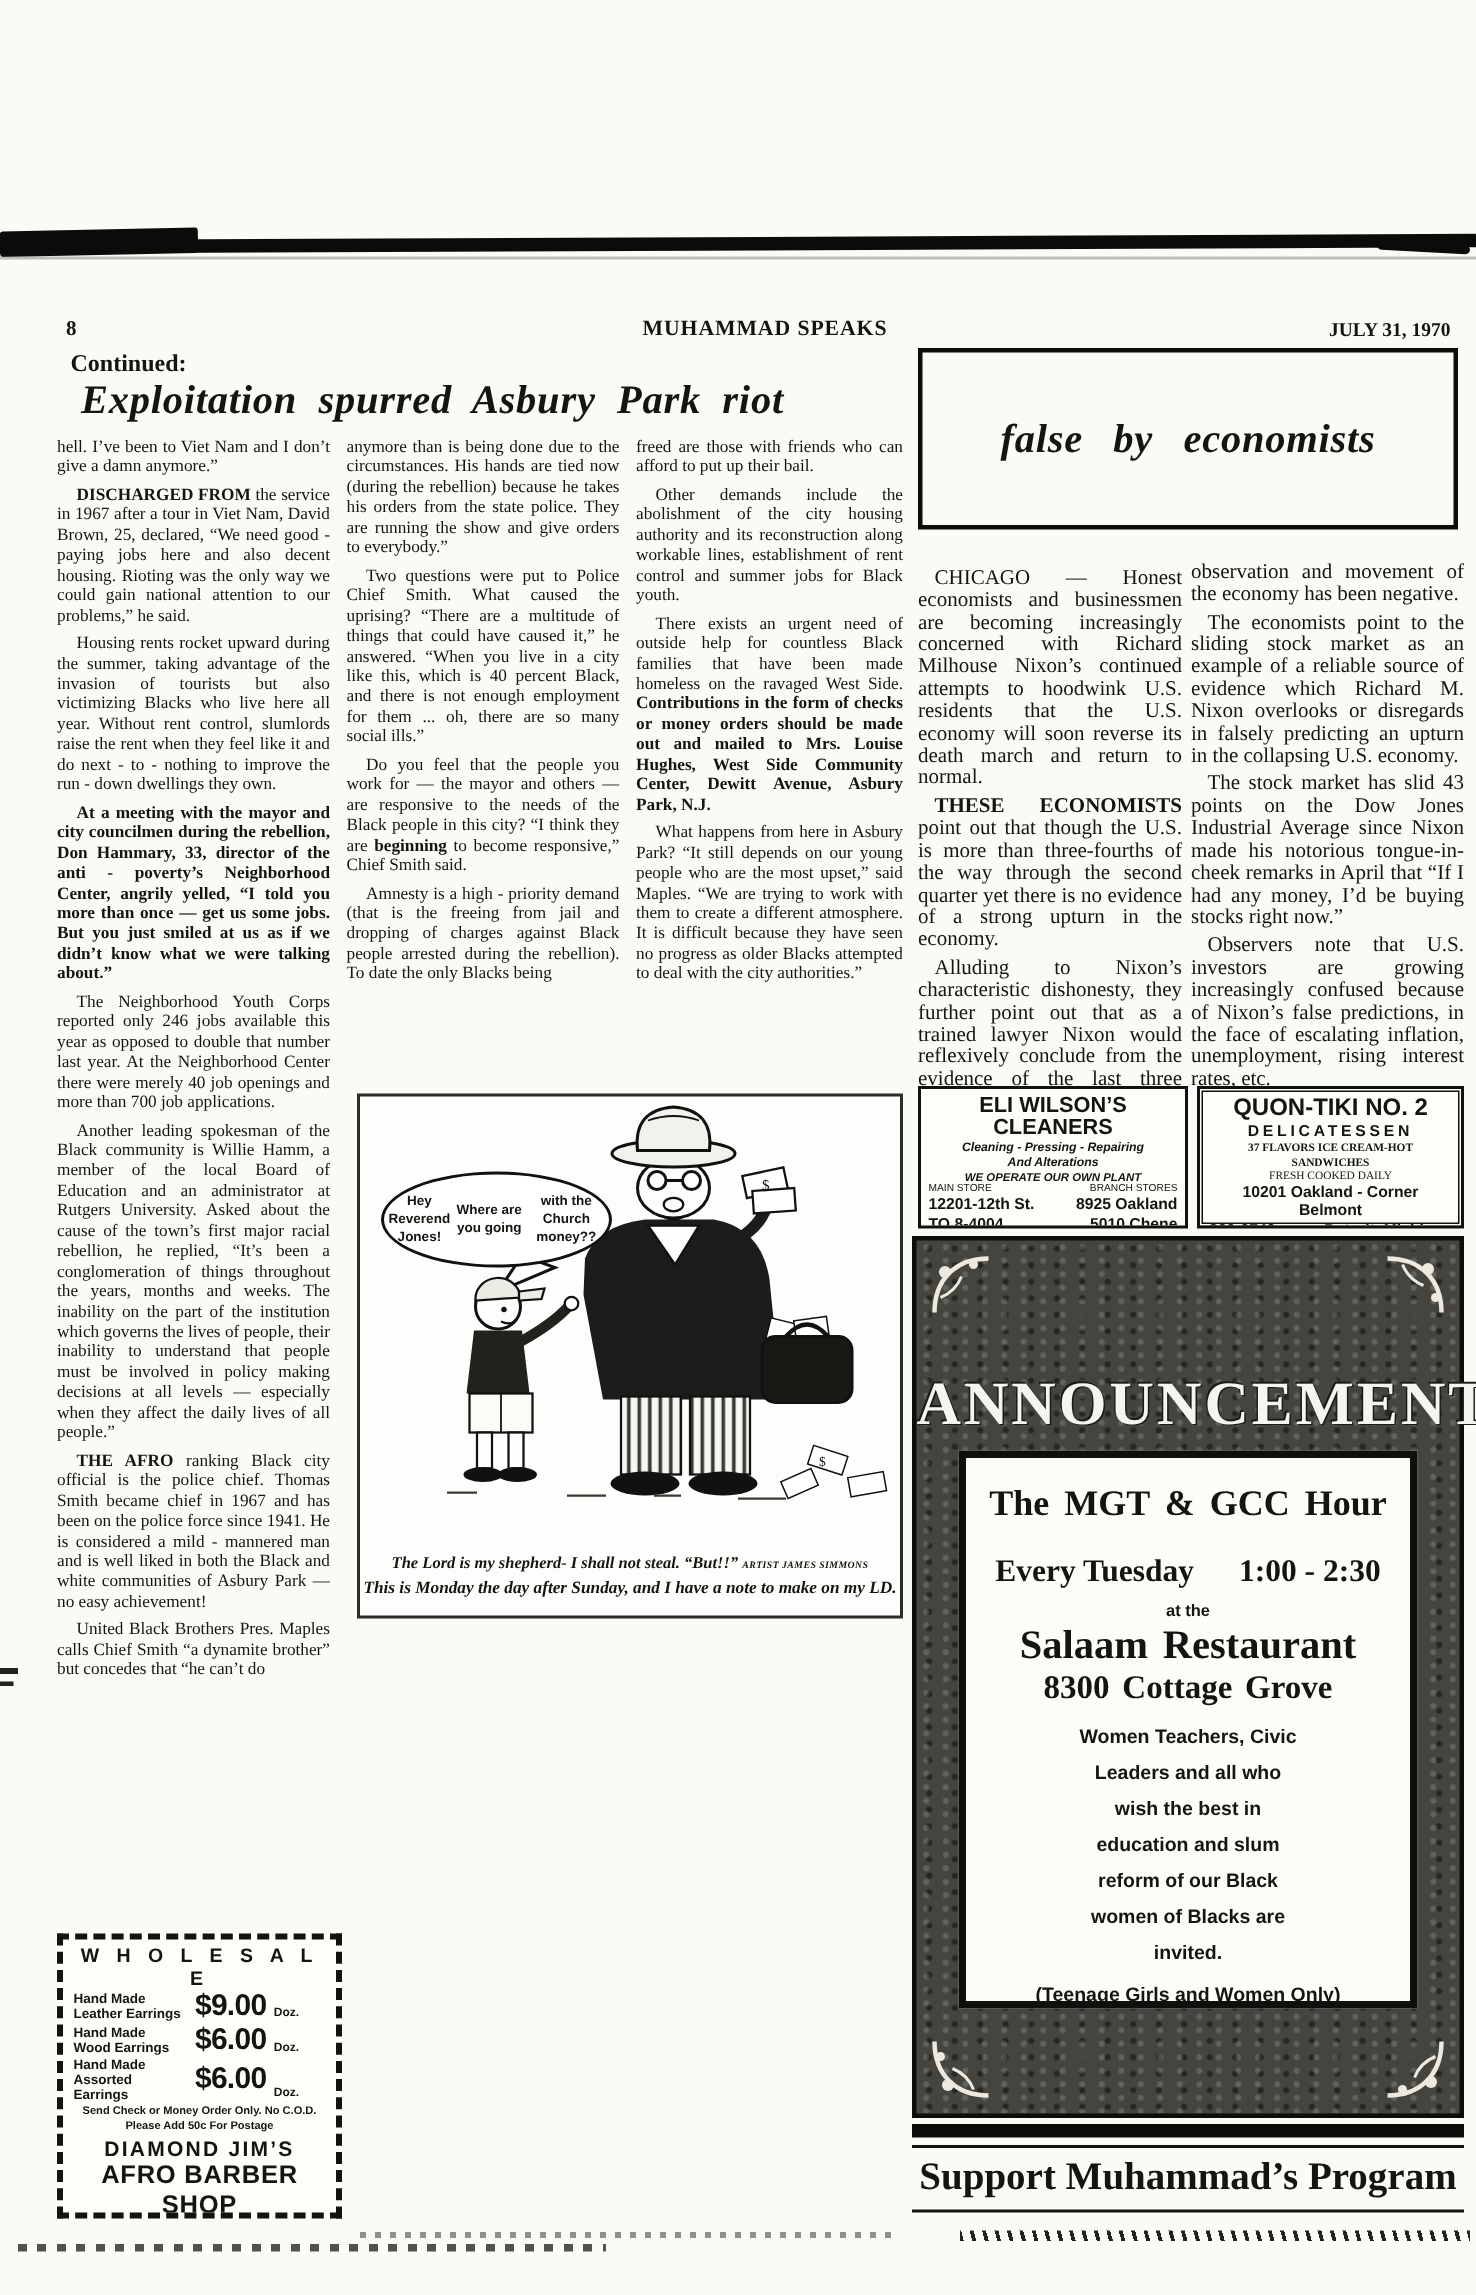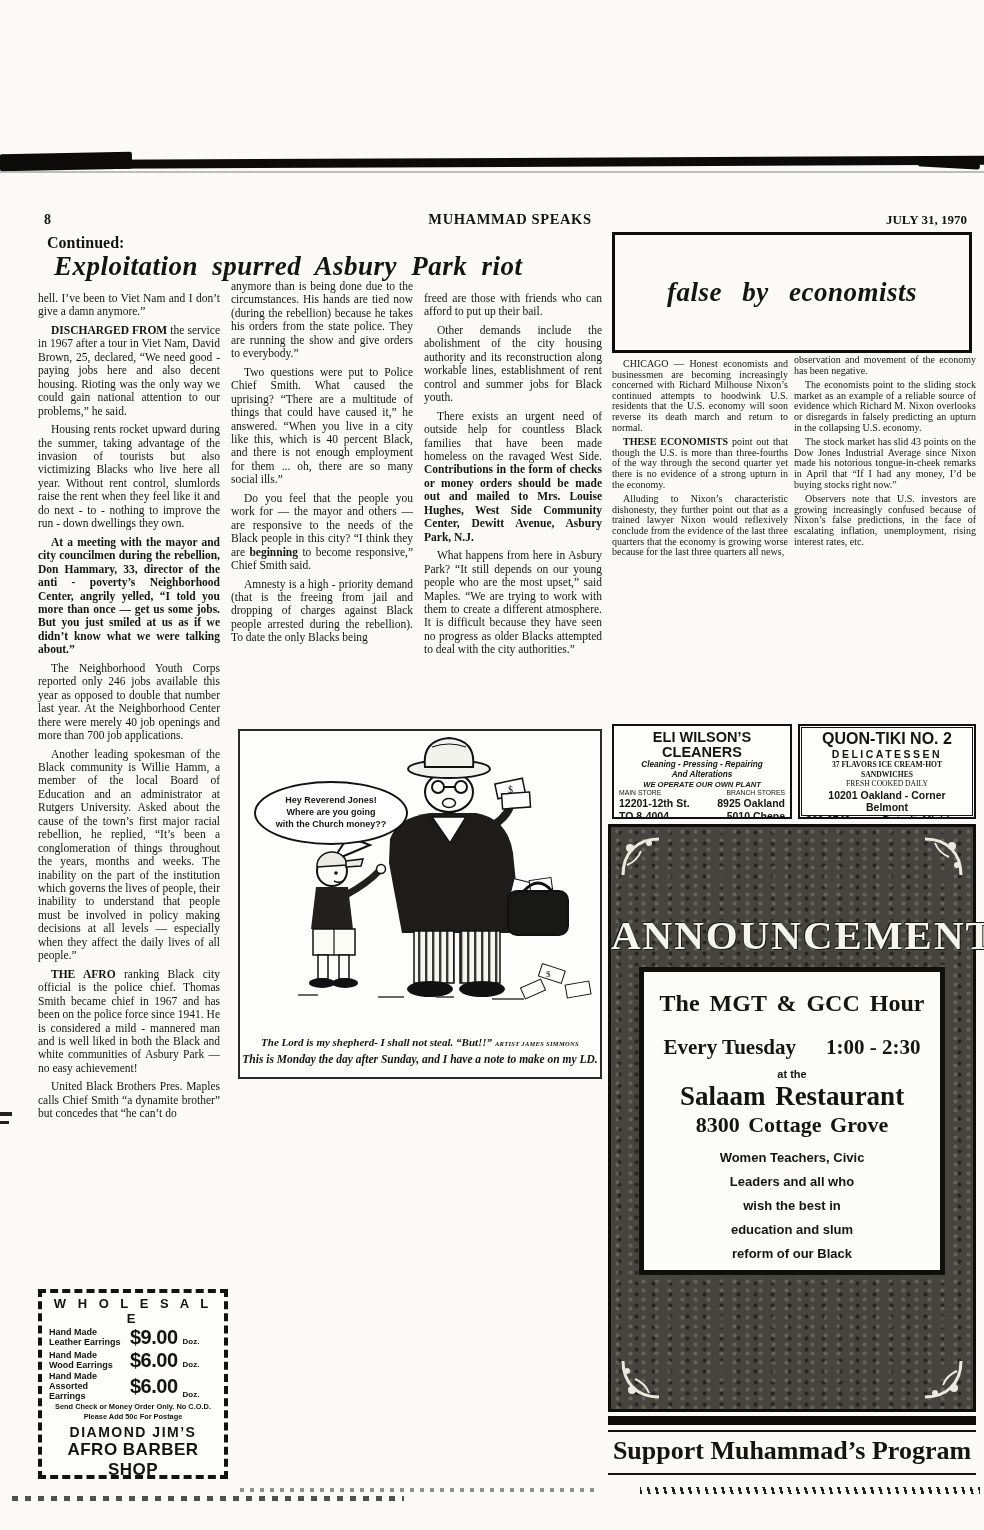--- a/index.html
+++ b/index.html
@@ -25,48 +25,48 @@
 
   .continued { left:47px; top:234px; font-weight:bold; font-size:16px; }
   .headline  { left:54px; top:251px; width:540px; font-style:italic; font-weight:bold; font-size:27px; word-spacing:7px; white-space:nowrap; letter-spacing:.5px; }
 
   
   .col { font-size:11.5px; line-height:1.17; text-align:justify; overflow:hidden; }
   .col p { margin:0 0 5px 0; text-indent:13px; }
   .col.cont p:first-child { text-indent:0; }
   .col b { font-weight:bold; }
   .col1 { left:38px;  top:292px; width:182px; height:990px; }
-  .col2 { left:231px; top:280px; width:182px; height:436px; }
+  .col2 { left:231px; top:292px; width:182px; height:436px; }
   .col3 { left:424px; top:292px; width:178px; height:438px; }
 
   
   .nixon-box { left:612px; top:232px; width:360px; height:121px; border:3px solid #0d0d0b;
                display:flex; flex-direction:column; justify-content:center; gap:4px; text-align:center; }
   .nixon-box div { font-style:italic; font-weight:bold; font-size:27px; word-spacing:13px; letter-spacing:.5px; }
-  .ncol { font-size:10px; line-height:1.06; }
+  .ncol { font-size:14px; line-height:1.06;margin-top:20px; }
   .ncol p { margin:0 0 4px 0; text-indent:11px; }
   .ncol1 { left:612px; top:359px; width:176px; height:363px; }
   .ncol2 { left:794px; top:355px; width:182px; height:367px; }
 
   
   .boxad { background:#fdfdfa; text-align:center; font-family:"Liberation Sans", sans-serif; overflow:hidden; }
   .cleaners { left:612px; top:724px; width:180px; height:95px; border:2px solid #111; padding:4px 5px; }
   .deli     { left:798px; top:724px; width:178px; height:95px; border:2px solid #111; box-shadow:inset 0 0 0 1px #fdfdfa, inset 0 0 0 2px #111; padding:5px 6px; }
   .ad-title  { font-weight:bold; font-size:14.5px; line-height:1.05; }
   .ad-ital   { font-style:italic; font-weight:bold; font-size:8.2px; line-height:1.2; }
   .ad-serif-sm { font-family:"Liberation Serif", serif; font-weight:bold; font-size:7.6px; line-height:1.25; }
   .ad-row { display:flex; justify-content:space-between; font-weight:bold; font-size:10.5px; line-height:1.2; }
   .ad-row.tiny { font-weight:normal; font-size:6.8px; }
   .deli .ad-title { font-size:16px; }
   .deli-sub { font-weight:bold; font-size:10.5px; letter-spacing:2.5px; line-height:1.2; }
 
   
   .cartoon { left:238px; top:729px; width:364px; height:350px; border:2px solid #2c2b27; background:#fdfdfb; }
   .bubble { left:14px; top:50px; width:154px; height:64px; background:#fff; border:2px solid #111; border-radius:50%;
-            display:flex; flex-direction:column; align-items:center; justify-content:center;
+            display:flex; flex-direction:row; align-items:center; justify-content:center;
             font-family:"Liberation Sans", sans-serif; font-weight:bold; font-size:9px; line-height:1.3; text-align:center; }
   .cap1 { left:0; top:305px; width:100%; text-align:center; font-style:italic; font-weight:bold; font-size:11px; }
   .cap1 .artist { font-size:6.5px; letter-spacing:.3px; }
   .cap2 { left:0; top:322px; width:100%; text-align:center; font-style:italic; font-weight:bold; font-size:11.5px; }
 
   
   .sales { left:238px; top:1086px; width:364px; height:394px; background:#fefefb;
            border-left:6px dotted #4e4d48; border-right:6px dotted #4e4d48;
            border-top:3px dotted #4e4d48; border-bottom:3px dotted #4e4d48;
            display:flex; flex-direction:column; align-items:center; text-align:center;
@@ -93,21 +93,21 @@
   
   .announce { left:608px; top:824px; width:368px; height:588px; border:3px solid #0d0d0a;
               background-color:#45443e;
               background-image:
                 radial-gradient(circle, rgba(255,255,255,.16) 0 1.5px, transparent 2.5px),
                 radial-gradient(circle, rgba(0,0,0,.45) 0 1.5px, transparent 2.5px);
               background-size:13px 9px, 17px 11px; }
   .ann-head { position:absolute; left:0; top:84px; width:100%; text-align:center;
               font-weight:bold; font-size:41px; letter-spacing:2px; color:#f5f4ef;
               text-shadow:1px 1px 0 #1a1a16, -1px -1px 0 #1a1a16; }
-  .ann-panel { position:absolute; left:28px; top:140px; width:306px; height:308px;
+  .ann-panel { position:absolute; left:28px; top:140px; width:306px; height:372px;
                background:#fcfcf8; border:5px solid #0f0f0c; text-align:center; padding:10px 4px; overflow:hidden; }
   .ann-mgt   { font-weight:bold; font-size:24px; margin-top:8px; word-spacing:4px; }
   .ann-every { display:flex; justify-content:center; gap:30px; font-weight:bold; font-size:21px; margin-top:18px; }
   .ann-atthe { font-family:"Liberation Sans", sans-serif; font-weight:bold; font-size:11px; margin-top:8px; }
   .ann-salaam { font-weight:bold; font-size:27px; margin-top:1px; word-spacing:3px; }
   .ann-cottage { font-weight:bold; font-size:22px; word-spacing:3px; }
   .ann-lines { margin-top:8px; font-family:"Liberation Sans", sans-serif; font-weight:bold; font-size:13px; }
   .ann-lines div { line-height:1.85; }
   .ann-teen { font-family:"Liberation Sans", sans-serif; font-weight:bold; font-size:13px; margin-top:8px; }
   .corner { position:absolute; width:44px; height:44px; }

